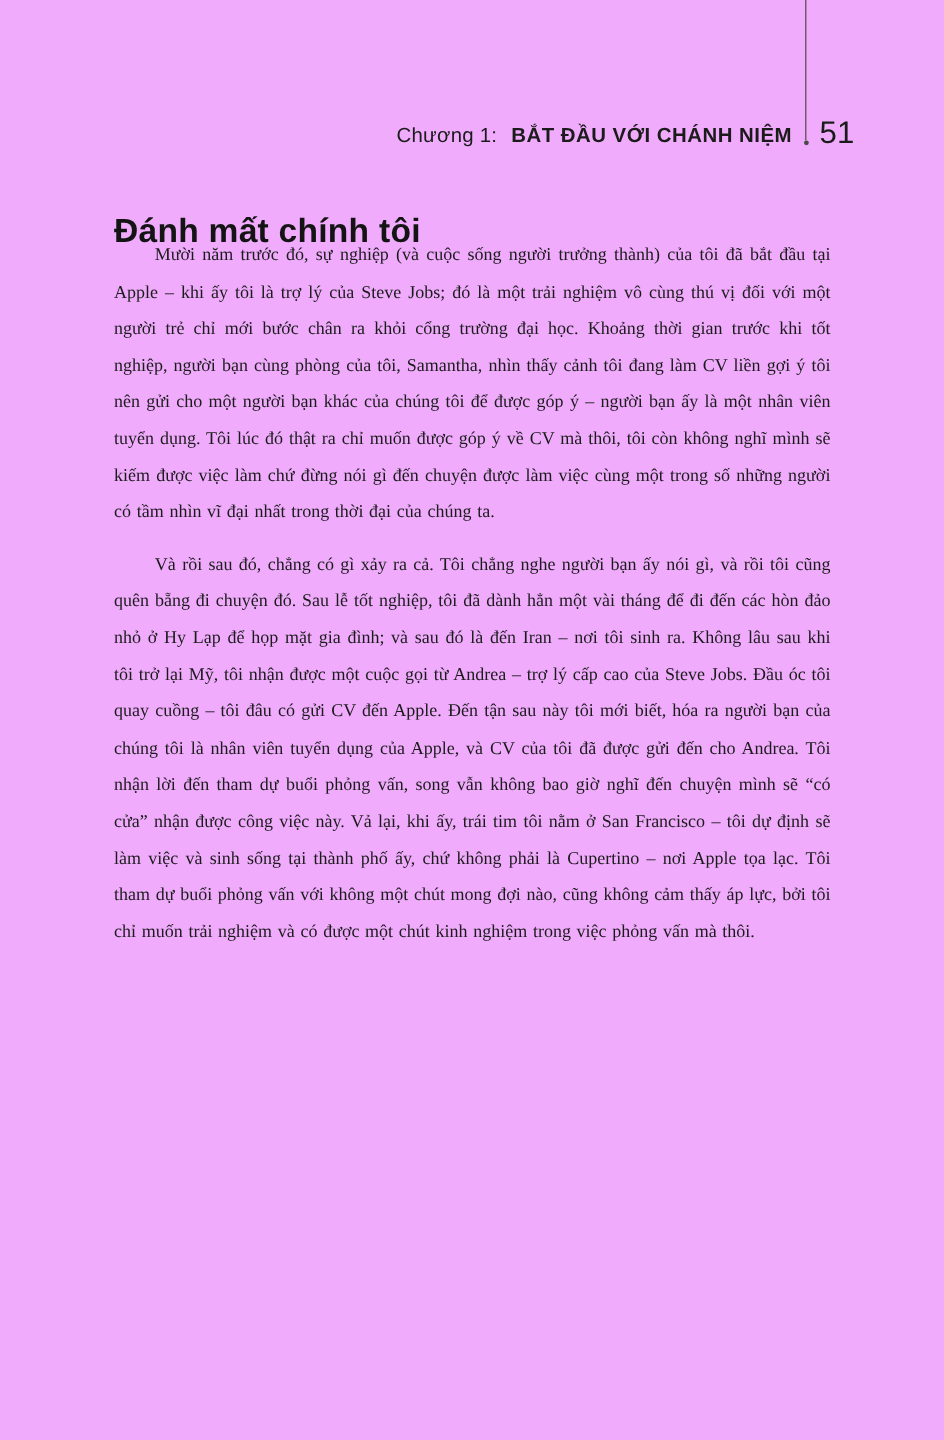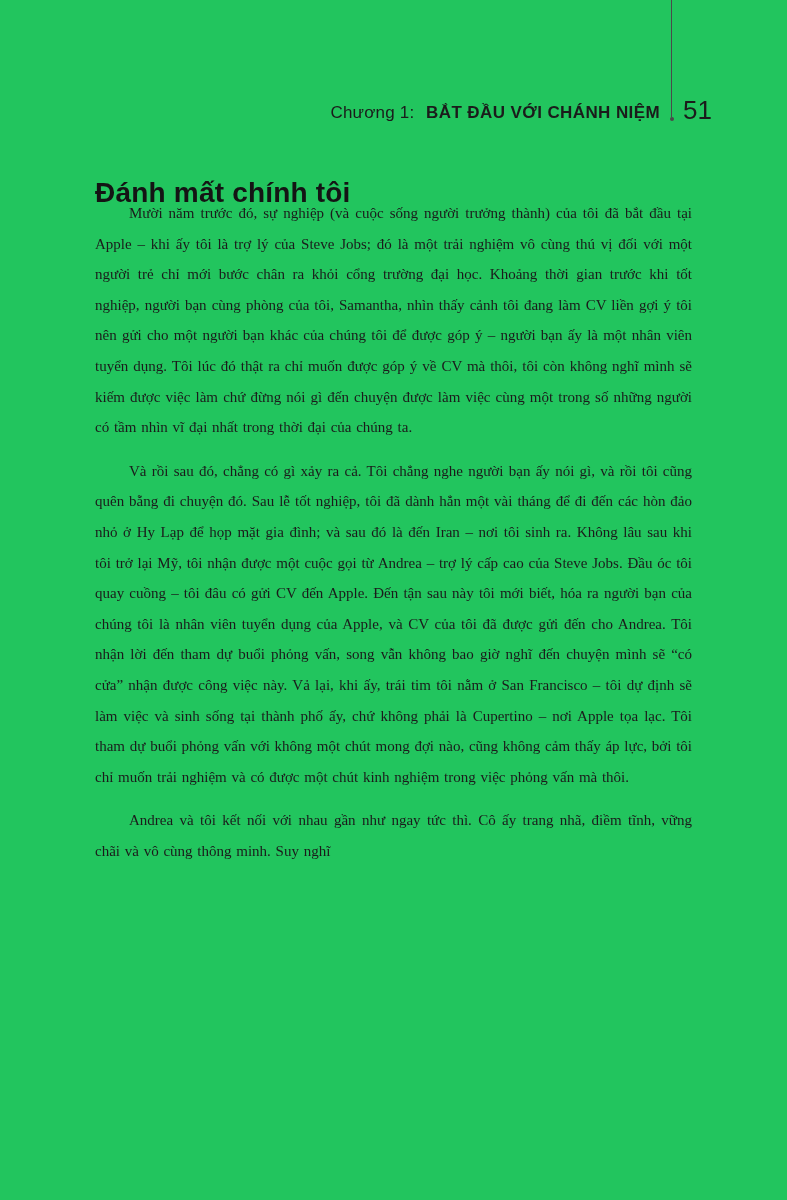--- a/index.html
+++ b/index.html
@@ -4,21 +4,21 @@
 <style>
   html, body {
     margin: 0;
     padding: 0;
     background: #ffffff;
   }
   .page {
     position: relative;
     width: 787px;
     height: 1200px;
-    background: #22c55e;
+    background: #f0abfc;
     color: #1b1b1b;
     overflow: hidden;
   }
 
   
   .running-header {
     position: absolute;
     top: 103px;
     left: 0;
     width: 660px;
@@ -113,16 +113,15 @@
   <div class="header-rule"></div>
   <div class="header-rule-dot"></div>
 
   <div class="page-number">51</div>
 
   <h1 class="section-heading">Đánh mất chính tôi</h1>
 
   <div class="body-text">
     <p>Mười năm trước đó, sự nghiệp (và cuộc sống người trưởng thành) của tôi đã bắt đầu tại Apple – khi ấy tôi là trợ lý của Steve Jobs; đó là một trải nghiệm vô cùng thú vị đối với một người trẻ chỉ mới bước chân ra khỏi cổng trường đại học. Khoảng thời gian trước khi tốt nghiệp, người bạn cùng phòng của tôi, Samantha, nhìn thấy cảnh tôi đang làm CV liền gợi ý tôi nên gửi cho một người bạn khác của chúng tôi để được góp ý – người bạn ấy là một nhân viên tuyển dụng. Tôi lúc đó thật ra chỉ muốn được góp ý về CV mà thôi, tôi còn không nghĩ mình sẽ kiếm được việc làm chứ đừng nói gì đến chuyện được làm việc cùng một trong số những người có tầm nhìn vĩ đại nhất trong thời đại của chúng ta.</p>
     <p>Và rồi sau đó, chẳng có gì xảy ra cả. Tôi chẳng nghe người bạn ấy nói gì, và rồi tôi cũng quên bẵng đi chuyện đó. Sau lễ tốt nghiệp, tôi đã dành hẳn một vài tháng để đi đến các hòn đảo nhỏ ở Hy Lạp để họp mặt gia đình; và sau đó là đến Iran – nơi tôi sinh ra. Không lâu sau khi tôi trở lại Mỹ, tôi nhận được một cuộc gọi từ Andrea – trợ lý cấp cao của Steve Jobs. Đầu óc tôi quay cuồng – tôi đâu có gửi CV đến Apple. Đến tận sau này tôi mới biết, hóa ra người bạn của chúng tôi là nhân viên tuyển dụng của Apple, và CV của tôi đã được gửi đến cho Andrea. Tôi nhận lời đến tham dự buổi phỏng vấn, song vẫn không bao giờ nghĩ đến chuyện mình sẽ “có cửa” nhận được công việc này. Vả lại, khi ấy, trái tim tôi nằm ở San Francisco – tôi dự định sẽ làm việc và sinh sống tại thành phố ấy, chứ không phải là Cupertino – nơi Apple tọa lạc. Tôi tham dự buổi phỏng vấn với không một chút mong đợi nào, cũng không cảm thấy áp lực, bởi tôi chỉ muốn trải nghiệm và có được một chút kinh nghiệm trong việc phỏng vấn mà thôi.</p>
-    <p>Andrea và tôi kết nối với nhau gần như ngay tức thì. Cô ấy trang nhã, điềm tĩnh, vững chãi và vô cùng thông minh. Suy nghĩ</p>
   </div>
 
 </div>
 
 </body></html>

